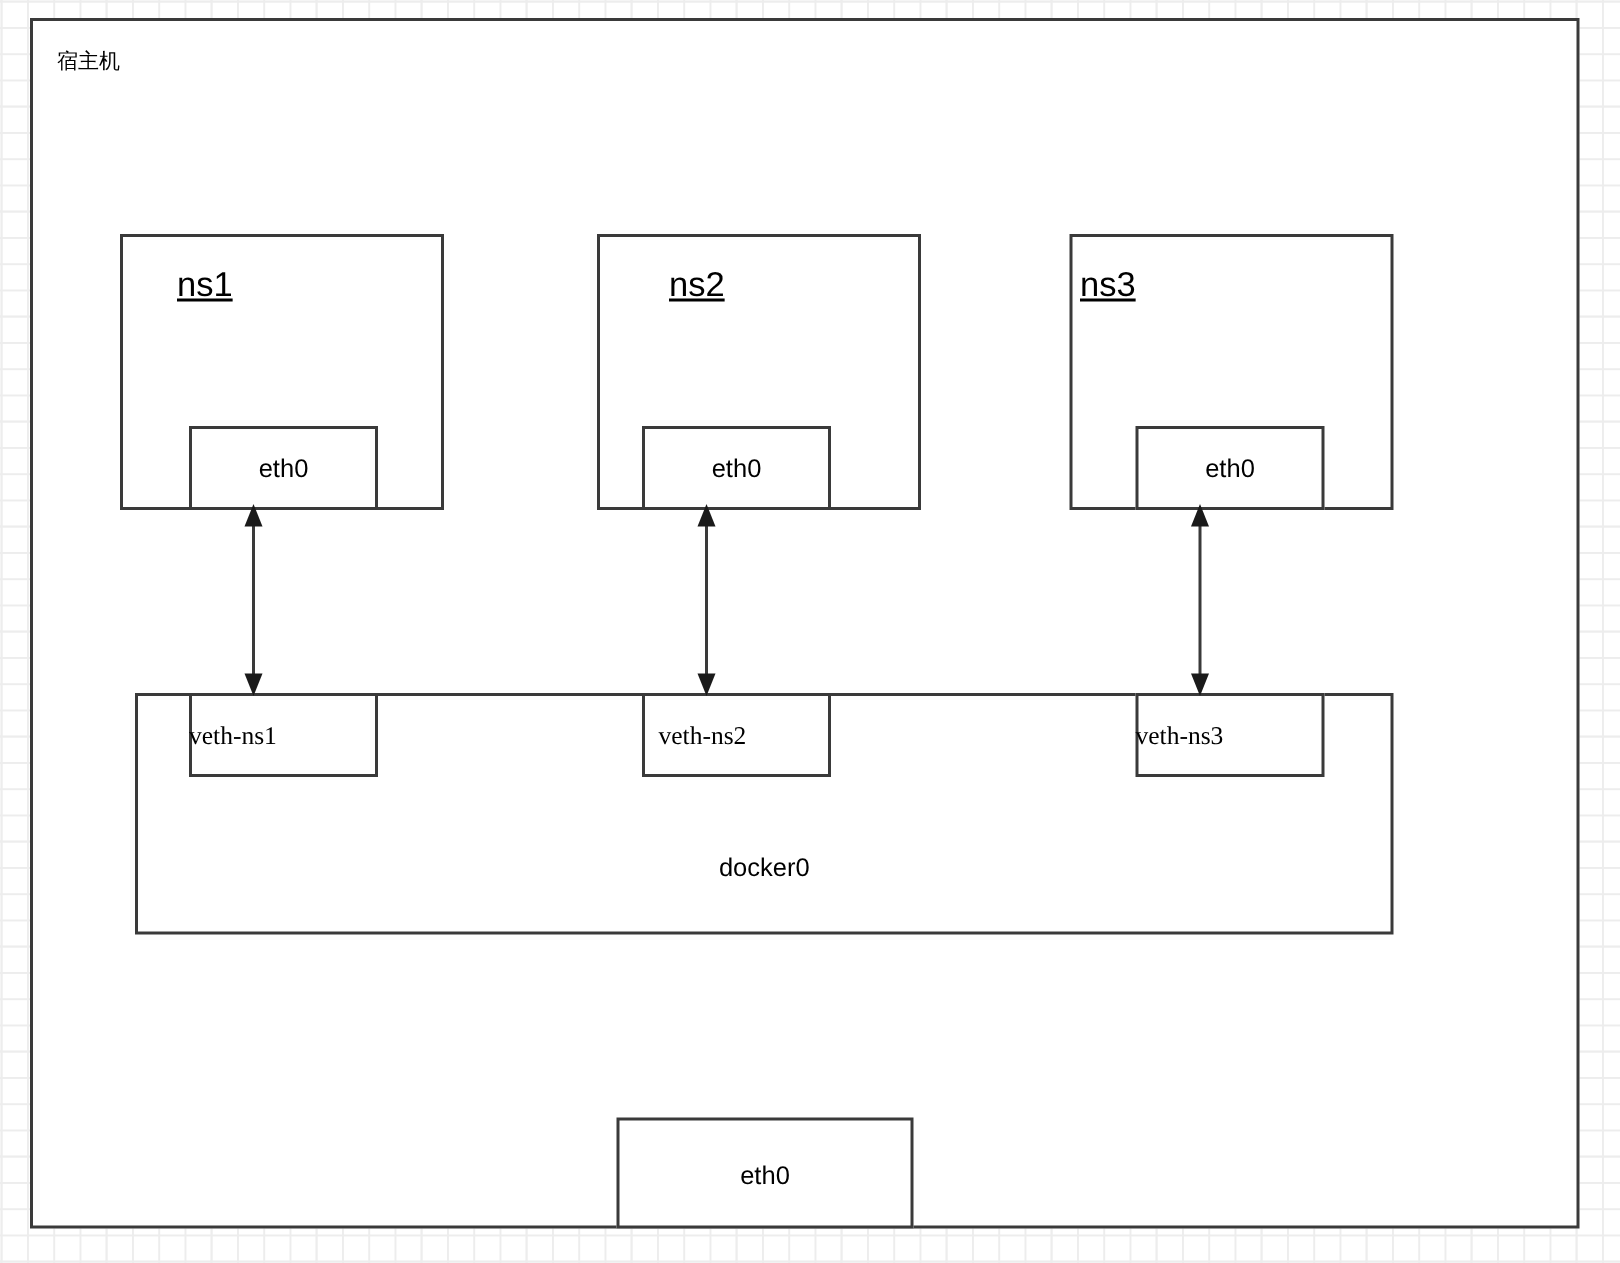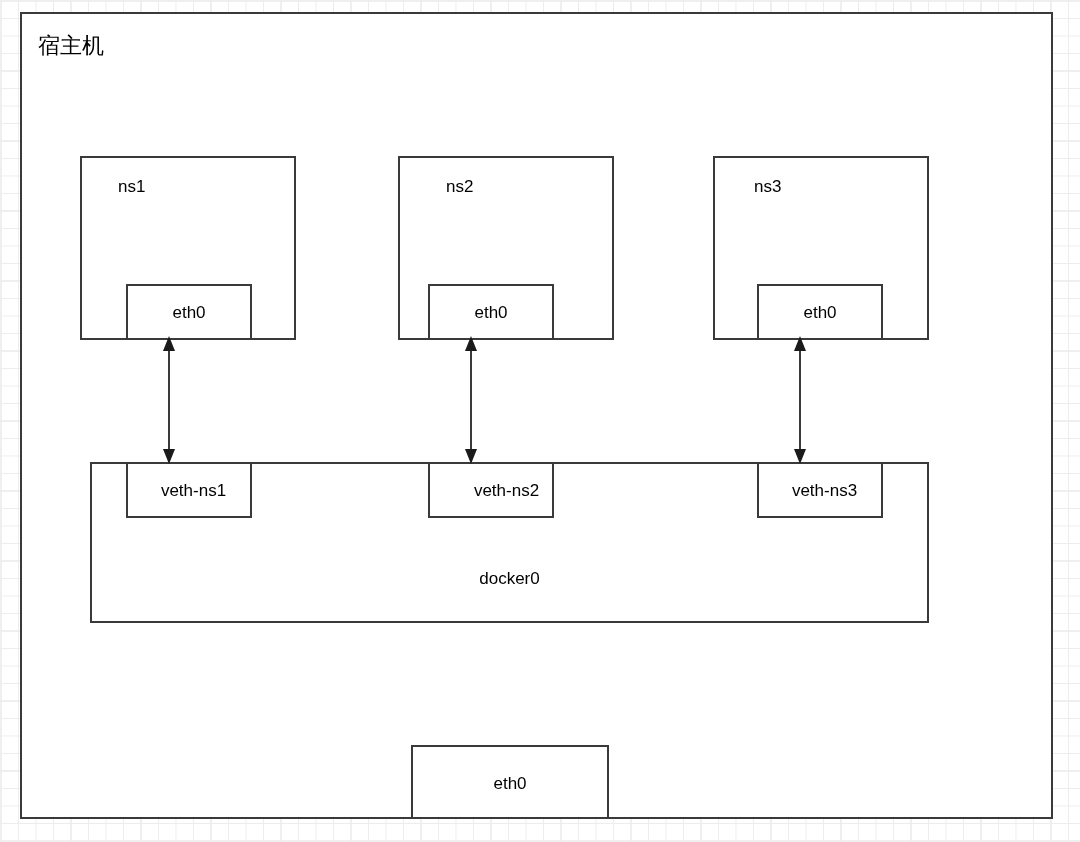--- a/index.html
+++ b/index.html
@@ -47,34 +47,34 @@
     left: 20px;
     top: 12px;
     width: 1033px;
     height: 807px;
     border-width: 2px;
     background: #ffffff;
   }
   #host-label {
     left: 38px;
     top: 35px;
-    font-size: 22px;
+    font-size: 14px;
     font-family: Liberation Serif, serif;
   }
 
   
   .ns-box { width: 216px; height: 184px; }
   #ns1-box { left: 80px;  top: 156px; }
   #ns2-box { left: 398px; top: 156px; }
   #ns3-box { left: 713px; top: 156px; }
 
-  .ns-label { font-size: 17px; }
+  .ns-label { font-size: 23px; text-decoration: underline; }
   #ns1-label { left: 118px; top: 178px; }
   #ns2-label { left: 430px; top: 178px; margin-left: 16px; }
-  #ns3-label { left: 754px; top: 178px; }
+  #ns3-label { left: 720px; top: 178px; }
 
   
   .eth-box { width: 126px; height: 56px; }
   #ns1-eth0-box { left: 126px; top: 284px; }
   #ns2-eth0-box { left: 428px; top: 284px; }
   #ns3-eth0-box { left: 757px; top: 284px; }
 
   .eth-label {
     font-size: 17px;
     width: 126px;
@@ -101,21 +101,21 @@
 
   
   .veth-box { width: 126px; height: 56px; }
   #veth-ns1-box { left: 126px; top: 462px; }
   #veth-ns2-box { left: 428px; top: 462px; }
   #veth-ns3-box { left: 757px; top: 462px; }
 
   .veth-label {
     font-size: 17px;
     width: 135px;
-    text-align: center;
+    font-family: Liberation Serif, serif;
   }
   #veth-ns1-label { left: 126px; top: 482px; }
   #veth-ns2-label { left: 428px; top: 482px; margin-left: 11px; }
   #veth-ns3-label { left: 757px; top: 482px; }
 
   
   #host-eth0-box {
     left: 411px;
     top: 745px;
     width: 198px;

